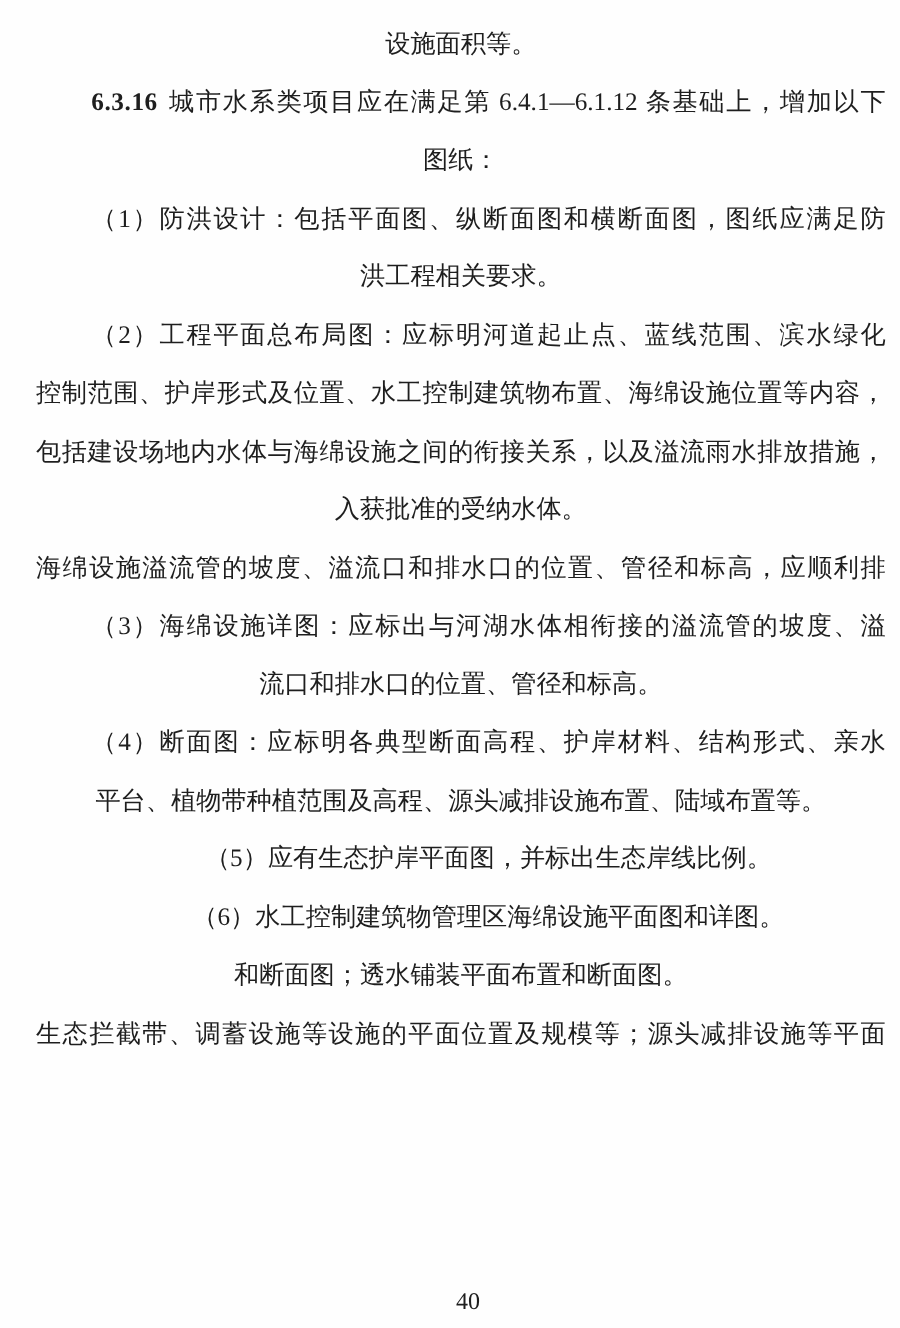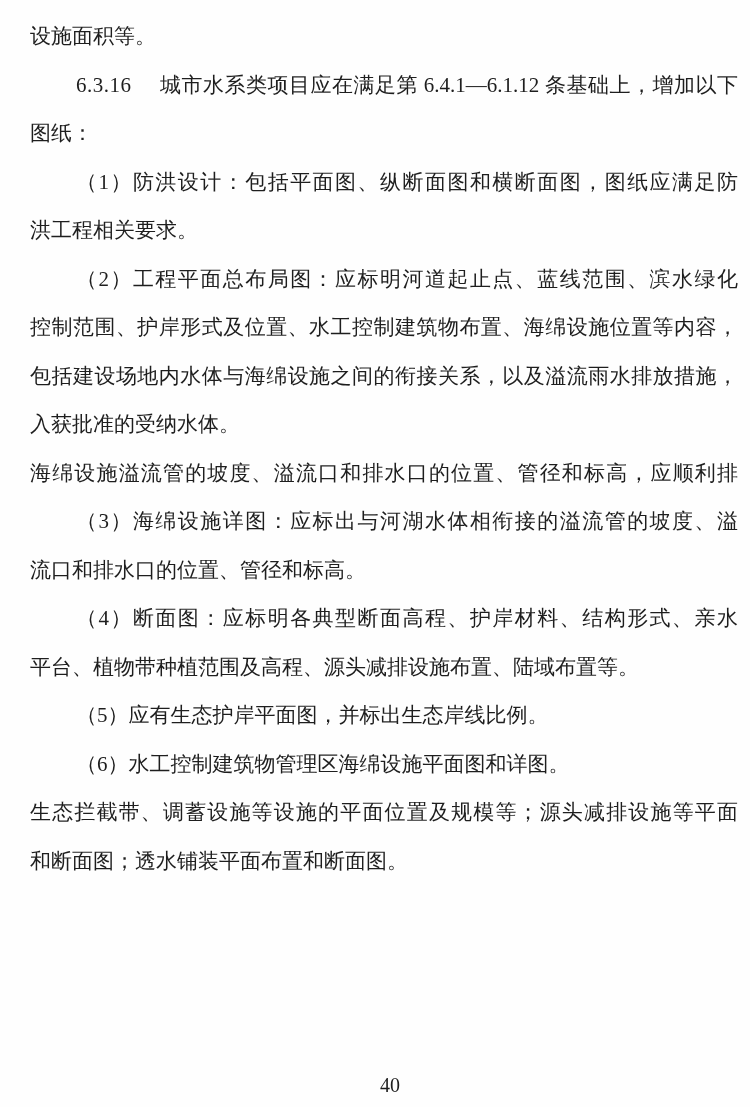--- a/index.html
+++ b/index.html
@@ -16,34 +16,34 @@
     position: absolute; inset: 0;
     background: #fefefe;
   }
   .content {
     position: absolute;
     top: 12px; left: 30px; right: 12px;
   }
   .line {
     font-size: 21px;
     line-height: 48.5px;
-    text-align: left;
+    text-align: center;
     white-space: normal;
     word-break: break-all;
     overflow: hidden;
     max-height: 48.5px;
   }
   .line.fill {
     text-align: justify;
     text-align-last: justify;
     -moz-text-align-last: justify;
     text-justify: inter-character;
   }
   .line.indent { text-indent: 46px; }
-  .sec-num { font-weight: normal; margin-right: 28px; letter-spacing: 0.5px; }
+  .sec-num { font-weight: bold; margin-right: 8px; letter-spacing: 0.5px; }
   .footer {
     position: absolute;
     left: 30px; right: 0; bottom: 11px;
     text-align: center;
     font-size: 20px;
     line-height: 22px;
     margin-top: 28px;
   }
 </style>
 </head>
@@ -69,21 +69,21 @@
     <div class="line indent fill">（3）海绵设施详图：应标出与河湖水体相衔接的溢流管的坡度、溢</div>
     <div class="line">流口和排水口的位置、管径和标高。</div>
 
     <div class="line indent fill">（4）断面图：应标明各典型断面高程、护岸材料、结构形式、亲水</div>
     <div class="line">平台、植物带种植范围及高程、源头减排设施布置、陆域布置等。</div>
 
     <div class="line indent">（5）应有生态护岸平面图，并标出生态岸线比例。</div>
 
     <div class="line indent">（6）水工控制建筑物管理区海绵设施平面图和详图。</div>
 
+    <div class="line">和断面图；透水铺装平面布置和断面图。</div>
     <div class="line fill">生态拦截带、调蓄设施等设施的平面位置及规模等；源头减排设施等平面</div>
-    <div class="line">和断面图；透水铺装平面布置和断面图。</div>
 
   </div>
 
   <div class="footer">
     <span>40</span>
   </div>
 </div>
 
 </body></html>

